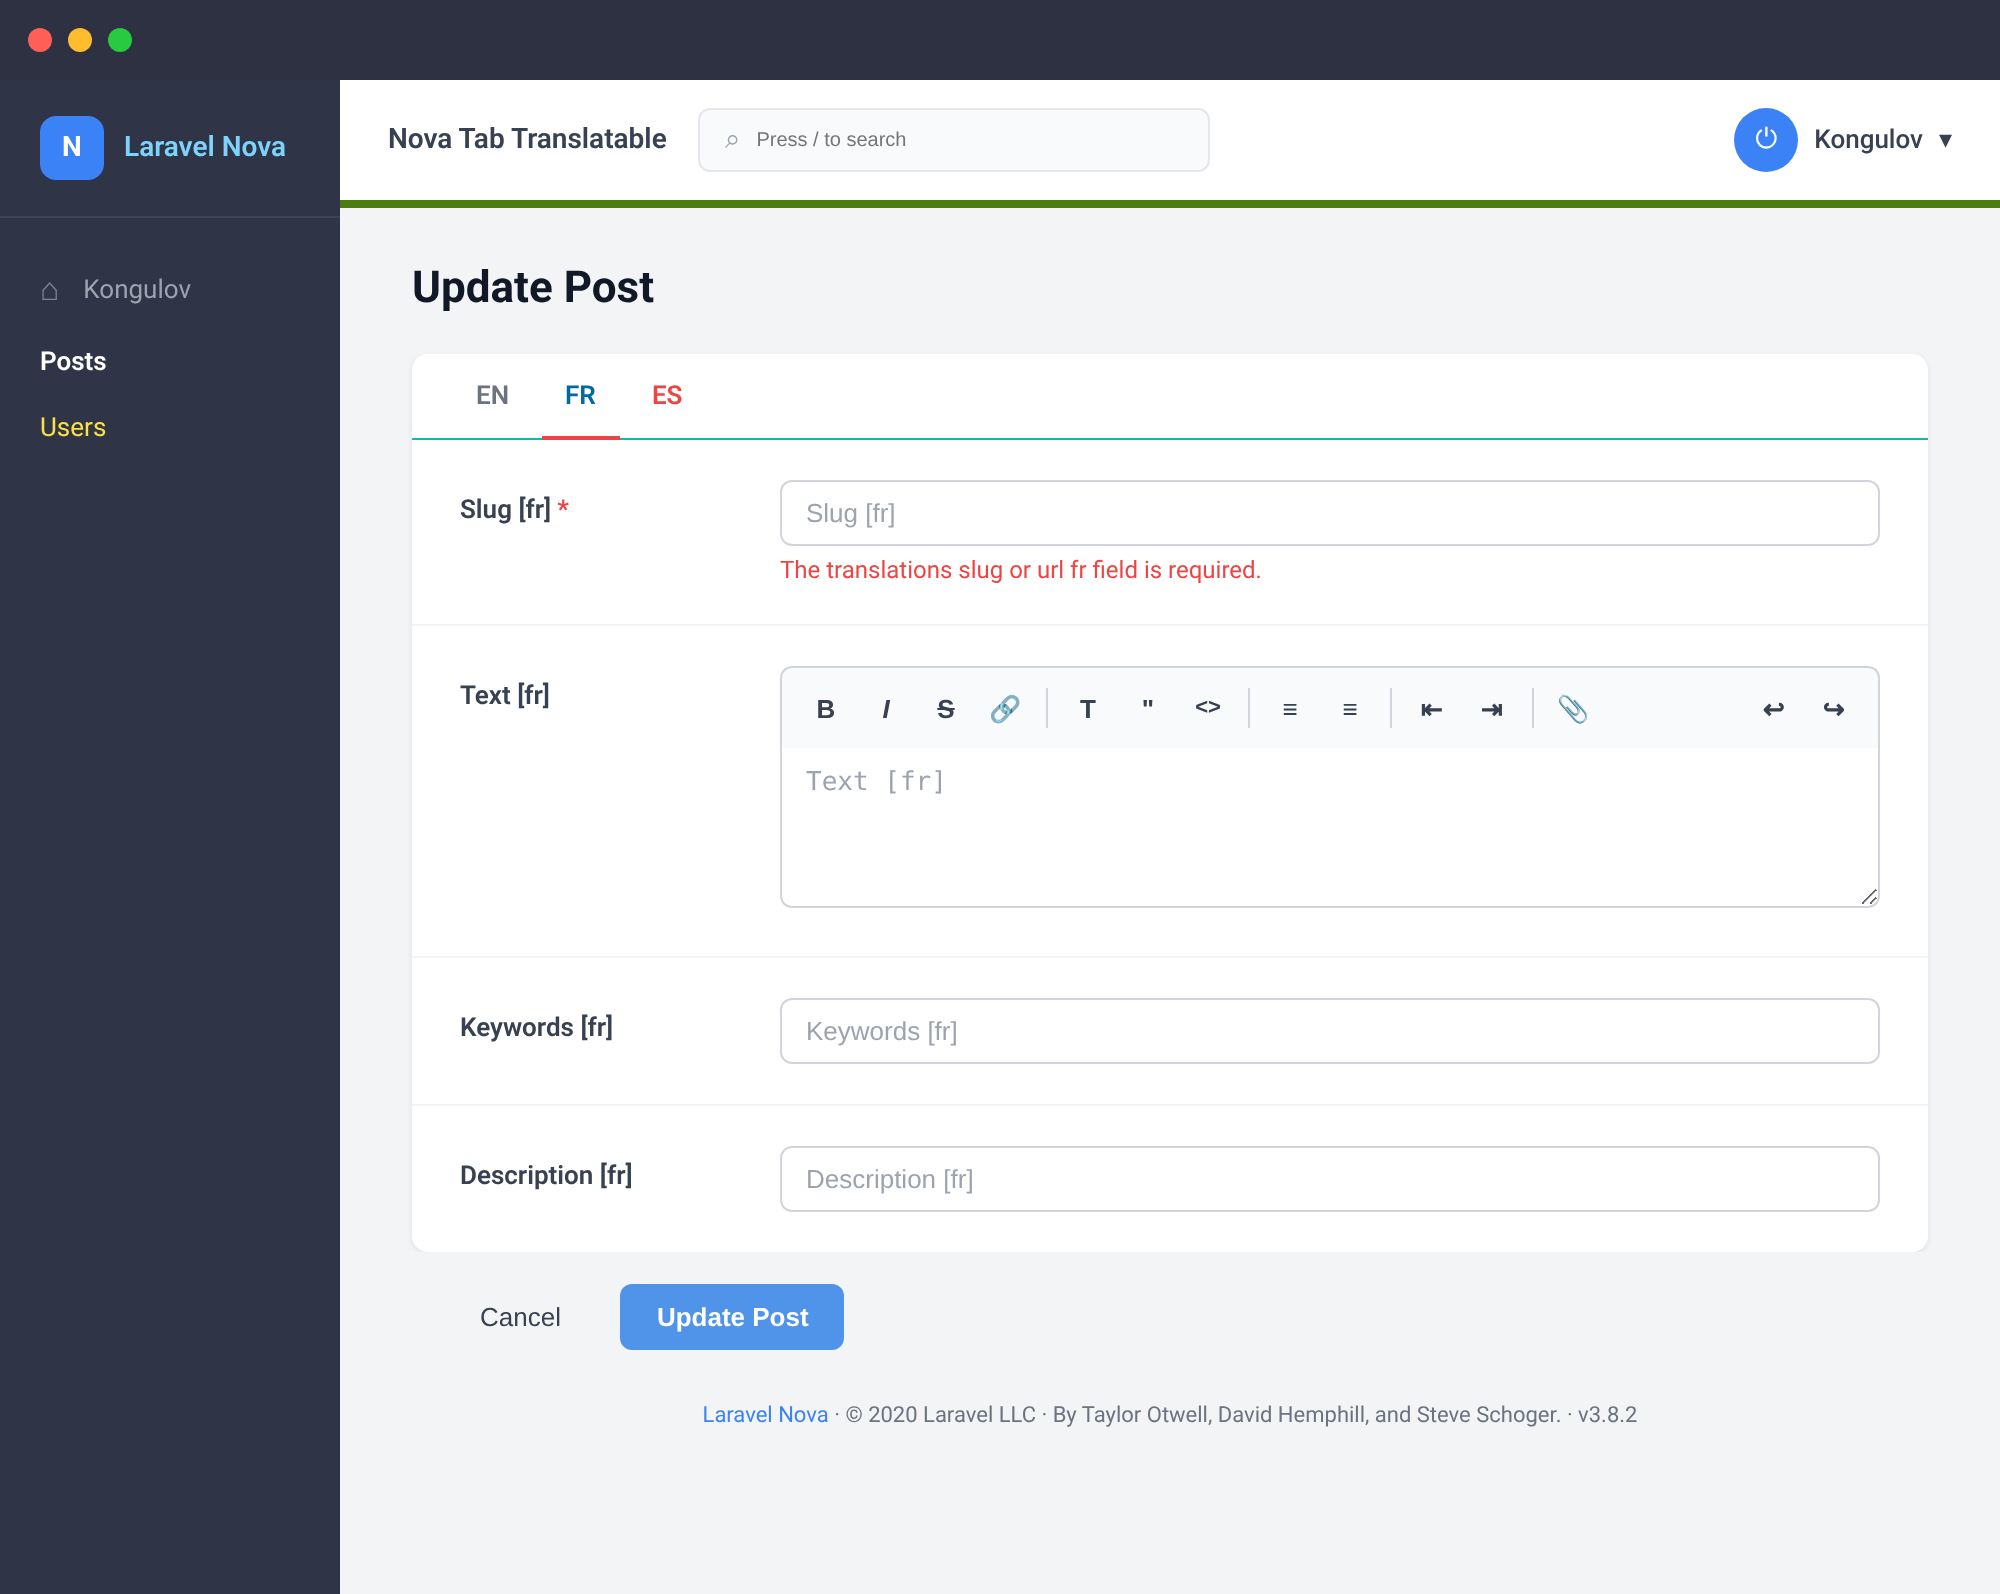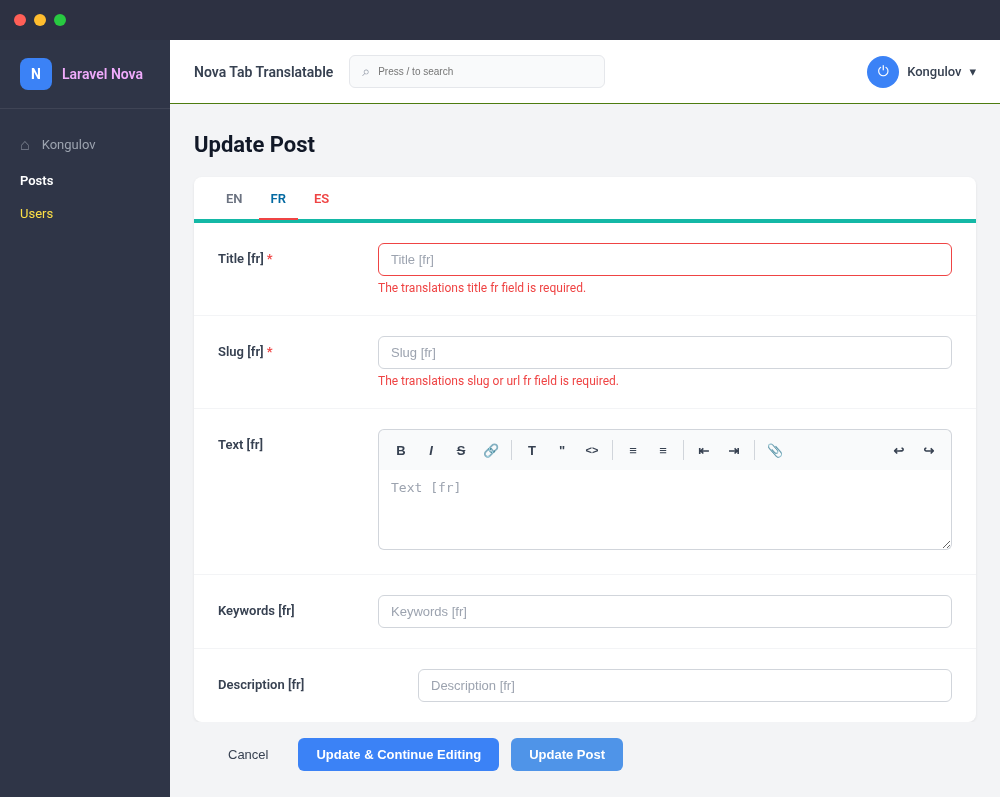--- a/index.html
+++ b/index.html
@@ -57,21 +57,21 @@
       background: #3b82f6;
       border-radius: 8px;
       display: flex; align-items: center; justify-content: center;
       color: white; font-weight: bold; font-size: 14px;
     }
     .logo-text {
       color: white;
       font-size: 14px;
       font-weight: 600;
     }
-    .logo-text span { color: #f0abfc; }
+    .logo-text span { color: #7dd3fc; }
     .sidebar-nav {
       padding: 16px 0;
     }
     .sidebar-nav-item {
       display: flex;
       align-items: center;
       gap: 12px;
       padding: 10px 20px;
       color: #9ca3af;
       font-size: 13px;
@@ -102,21 +102,21 @@
       align-items: center;
     }
 
     
     .header {
       height: 64px;
       background: white;
       display: flex;
       align-items: center;
       padding: 0 24px;
-      border-bottom: 1px solid #4d7c0f;
+      border-bottom: 4px solid #4d7c0f;
       gap: 16px;
     }
     .header-title {
       font-size: 14px;
       font-weight: 600;
       color: #374151;
     }
     .header-search {
       flex: 1;
       max-width: 300px;
@@ -155,42 +155,42 @@
     .content {
       flex: 1;
       display: flex;
       flex-direction: column;
       background: #f3f4f6;
       overflow: hidden;
     }
     .content-body {
       flex: 1;
       overflow-y: auto;
-      padding: 28px 24px;
+      padding: 28px 36px;
     }
     .page-title {
       font-size: 22px;
       font-weight: 700;
       color: #111827;
       margin-bottom: 20px;
     }
 
     
     .card {
       background: white;
       border-radius: 8px;
       box-shadow: 0 1px 3px rgba(0,0,0,0.08);
       overflow: visible;
     }
 
     
     .lang-tabs {
       display: flex;
       padding: 0 20px;
-      border-bottom: 4px solid #14b8a6;
+      border-bottom: 1px solid #14b8a6;
       gap: 4px;
     }
     .lang-tab {
       padding: 14px 12px 12px;
       font-size: 13px;
       font-weight: 600;
       color: #6b7280;
       cursor: pointer;
       border-bottom: 2px solid transparent;
       margin-bottom: -1px;
@@ -380,29 +380,20 @@
         <div class="page-title">Update Post</div>
 
         <div class="card">
 
           <div class="lang-tabs">
             <div class="lang-tab">EN</div>
             <div class="lang-tab active-red">FR</div>
             <div class="lang-tab active-es">ES</div>
           </div>
 
-          <div class="form-row">
-            <div class="form-label">
-              <span>Title [fr]</span><span class="required">*</span>
-            </div>
-            <div class="form-field">
-              <input type="text" class="form-input error" placeholder="Title [fr]" style="">
-              <div class="error-message">The translations title fr field is required.</div>
-            </div>
-          </div>
 
           <div class="form-row">
             <div class="form-label">
               <span>Slug [fr]</span><span class="required">*</span>
             </div>
             <div class="form-field">
               <input type="text" class="form-input" placeholder="Slug [fr]" style="">
               <div class="error-message">The translations slug or url fr field is required.</div>
             </div>
           </div>
@@ -467,34 +458,33 @@
 
           <div class="form-row">
             <div class="form-label">
               <span>Keywords [fr]</span>
             </div>
             <div class="form-field">
               <input type="text" class="form-input" placeholder="Keywords [fr]" style="">
             </div>
           </div>
 
-          <div class="form-row" style="border-bottom: none; gap: 40px;">
+          <div class="form-row" style="border-bottom: none;">
             <div class="form-label">
               <span>Description [fr]</span>
             </div>
             <div class="form-field">
               <input type="text" class="form-input" placeholder="Description [fr]" style="">
             </div>
           </div>
 
         </div>
 
         <div class="footer-actions">
           <button class="btn-cancel">Cancel</button>
-          <button class="btn-primary">Update &amp; Continue Editing</button>
           <button class="btn-primary" style="background:#4f94e8;">Update Post</button>
         </div>
 
         <div class="site-footer">
           <a href="#">Laravel Nova</a>
           <span> · © 2020 Laravel LLC · By Taylor Otwell, David Hemphill, and Steve Schoger. · v3.8.2</span>
         </div>
 
       </div>
     </div>

